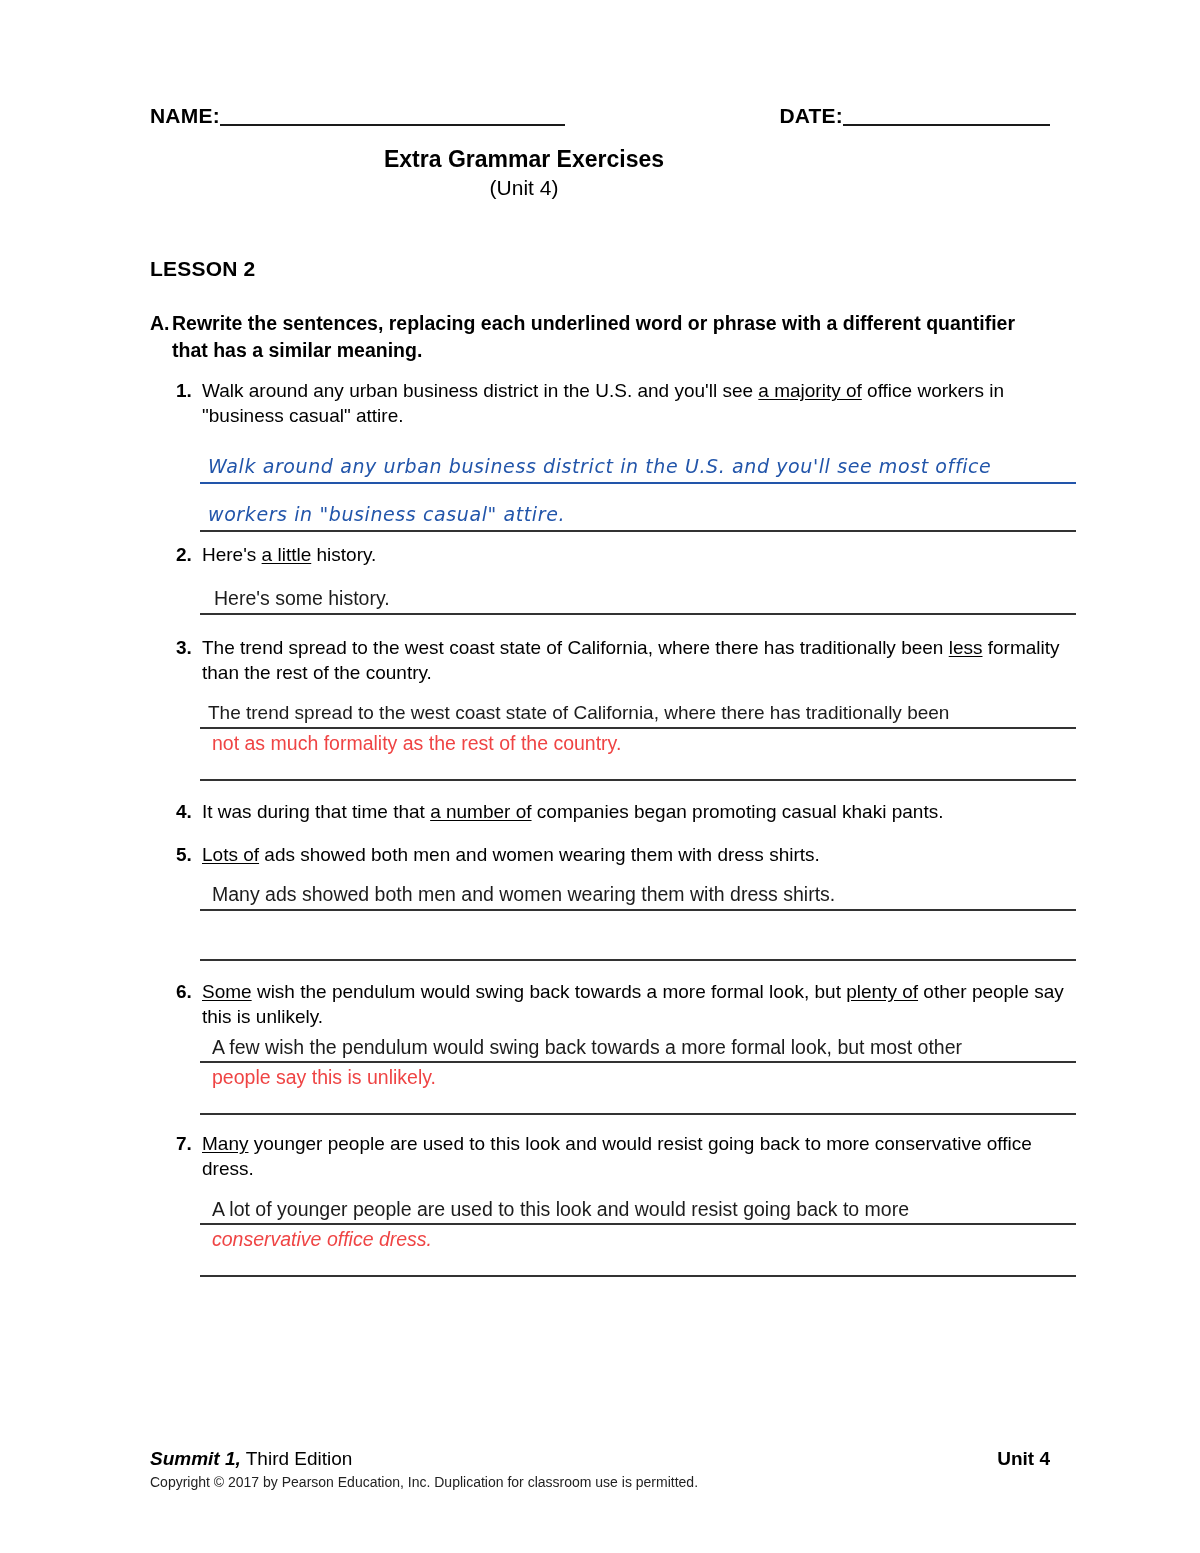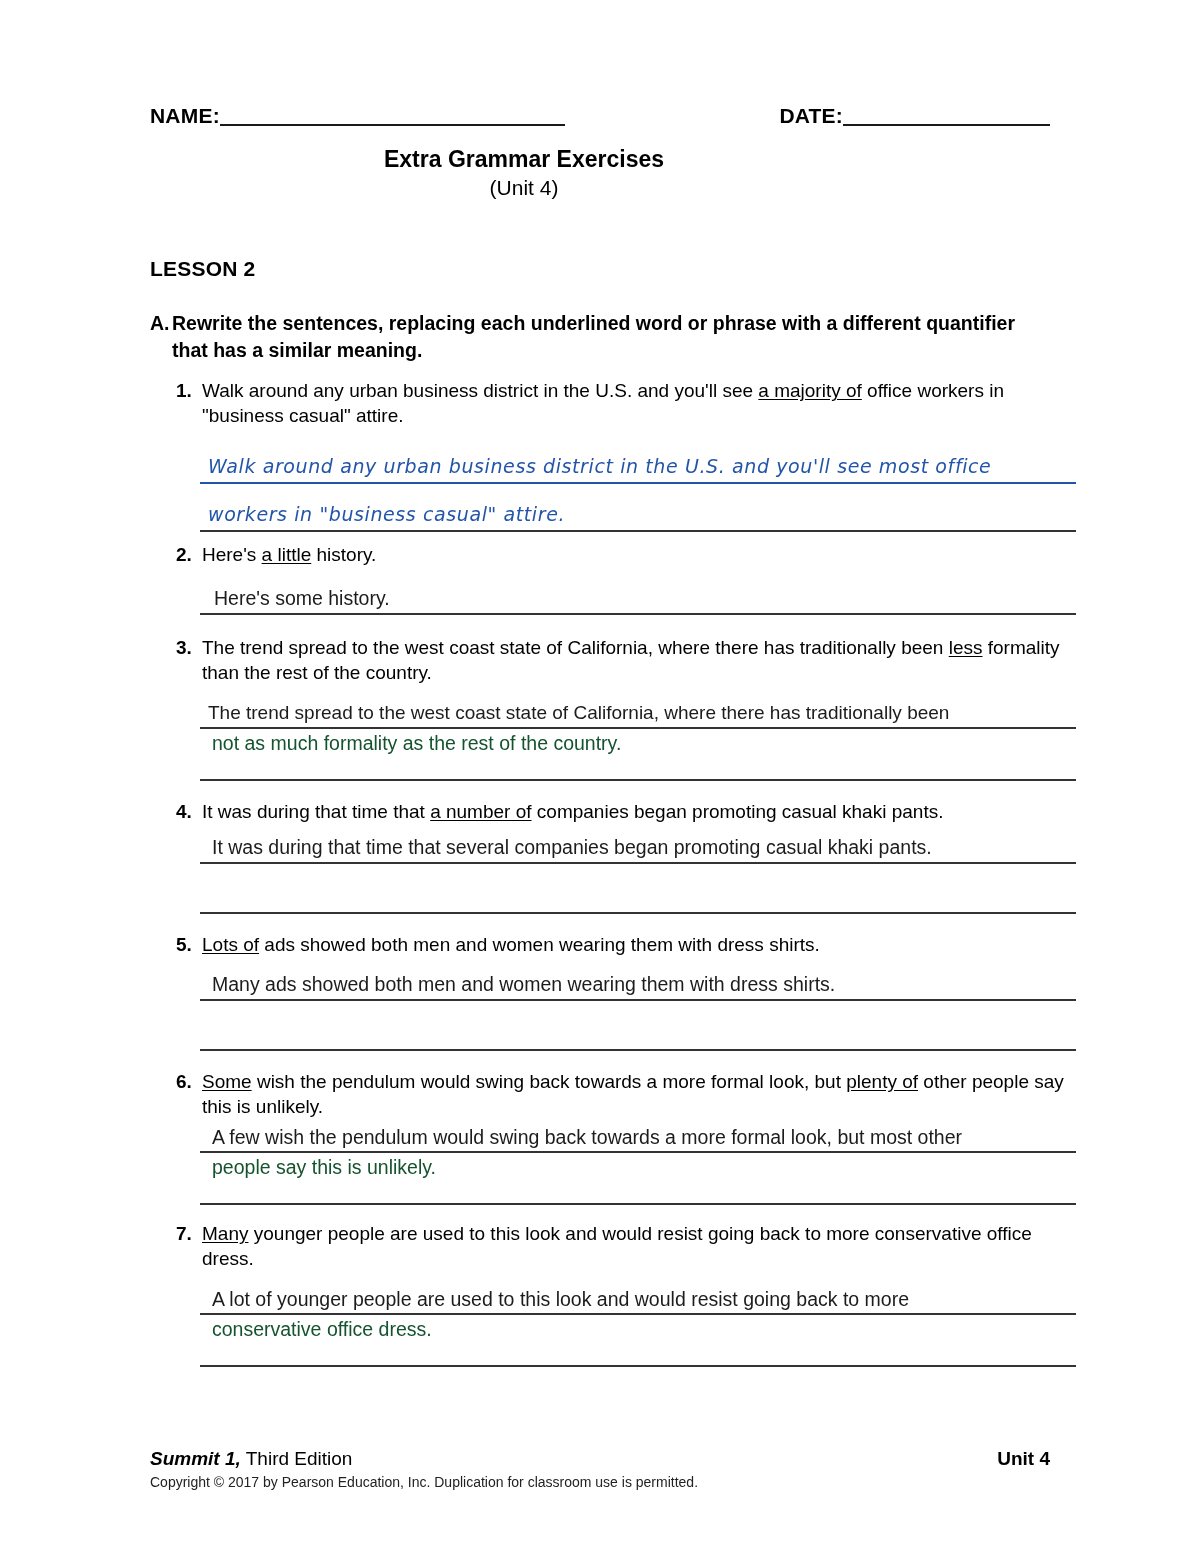--- a/index.html
+++ b/index.html
@@ -151,21 +151,21 @@
     color: #1c1c1c;
     font-weight: 300;
   }
   .ans-cont {
     position: absolute;
     left: 38px;
     top: 2px;
     font-size: 19.5px;
     line-height: 24px;
     white-space: nowrap;
-    color: #14532d;
+    color: #ef4444;
     font-weight: 300;
   }
 
   
   .hand {
     color: #2255aa;
     font-family: "DejaVu Sans", sans-serif;
     font-size: 19px;
     font-style: italic;
     letter-spacing: 0.6px;
@@ -269,29 +269,20 @@
           <span class="rule"></span>
         </div>
       </div>
     </div>
 
     <div class="item" style="margin-top:18px;">
       <div class="prompt">
         <div class="prompt-num">4.</div>
         <div class="prompt-text"><span>It was during that time that </span><span class="u">a number of</span><span> companies began promoting casual khaki pants.</span></div>
       </div>
-      <div class="answer-area" style="margin-top:2px;">
-        <div class="answer-line" style="height:38px;">
-          <span class="ans-text" style="left:36px;bottom:5px;">It was during that time that several companies began promoting casual khaki pants.</span>
-          <span class="rule"></span>
-        </div>
-        <div class="answer-line" style="height:50px;">
-          <span class="rule"></span>
-        </div>
-      </div>
     </div>
 
     <div class="item" style="margin-top:18px;">
       <div class="prompt">
         <div class="prompt-num">5.</div>
         <div class="prompt-text"><span class="u">Lots of</span><span> ads showed both men and women wearing them with dress shirts.</span></div>
       </div>
       <div class="answer-area" style="margin-top:4px;">
         <div class="answer-line" style="height:40px;">
           <span class="ans-text" style="left:36px;bottom:5px;margin-top:16px;">Many ads showed both men and women wearing them with dress shirts.</span>
@@ -323,21 +314,21 @@
     <div class="item" style="margin-top:16px;">
       <div class="prompt">
         <div class="prompt-num">7.</div>
         <div class="prompt-text"><span class="u">Many</span><span> younger people are used to this look and would resist going back to more conservative office dress.</span></div>
       </div>
       <div class="answer-area" style="margin-top:14px;">
         <div class="answer-line" style="height:30px;">
           <span class="ans-text" style="left:36px;bottom:4px;">A lot of younger people are used to this look and would resist going back to more</span>
           <span class="rule"></span>
         </div>
-        <div class="answer-line" style="height:52px;">
+        <div class="answer-line" style="height:52px;font-style:italic;">
           <span class="ans-cont" style="left:36px;top:2px;">conservative office dress.</span>
           <span class="rule"></span>
         </div>
       </div>
     </div>
 
   </div>
 
   <div class="footer">
     <div class="footer-row">

